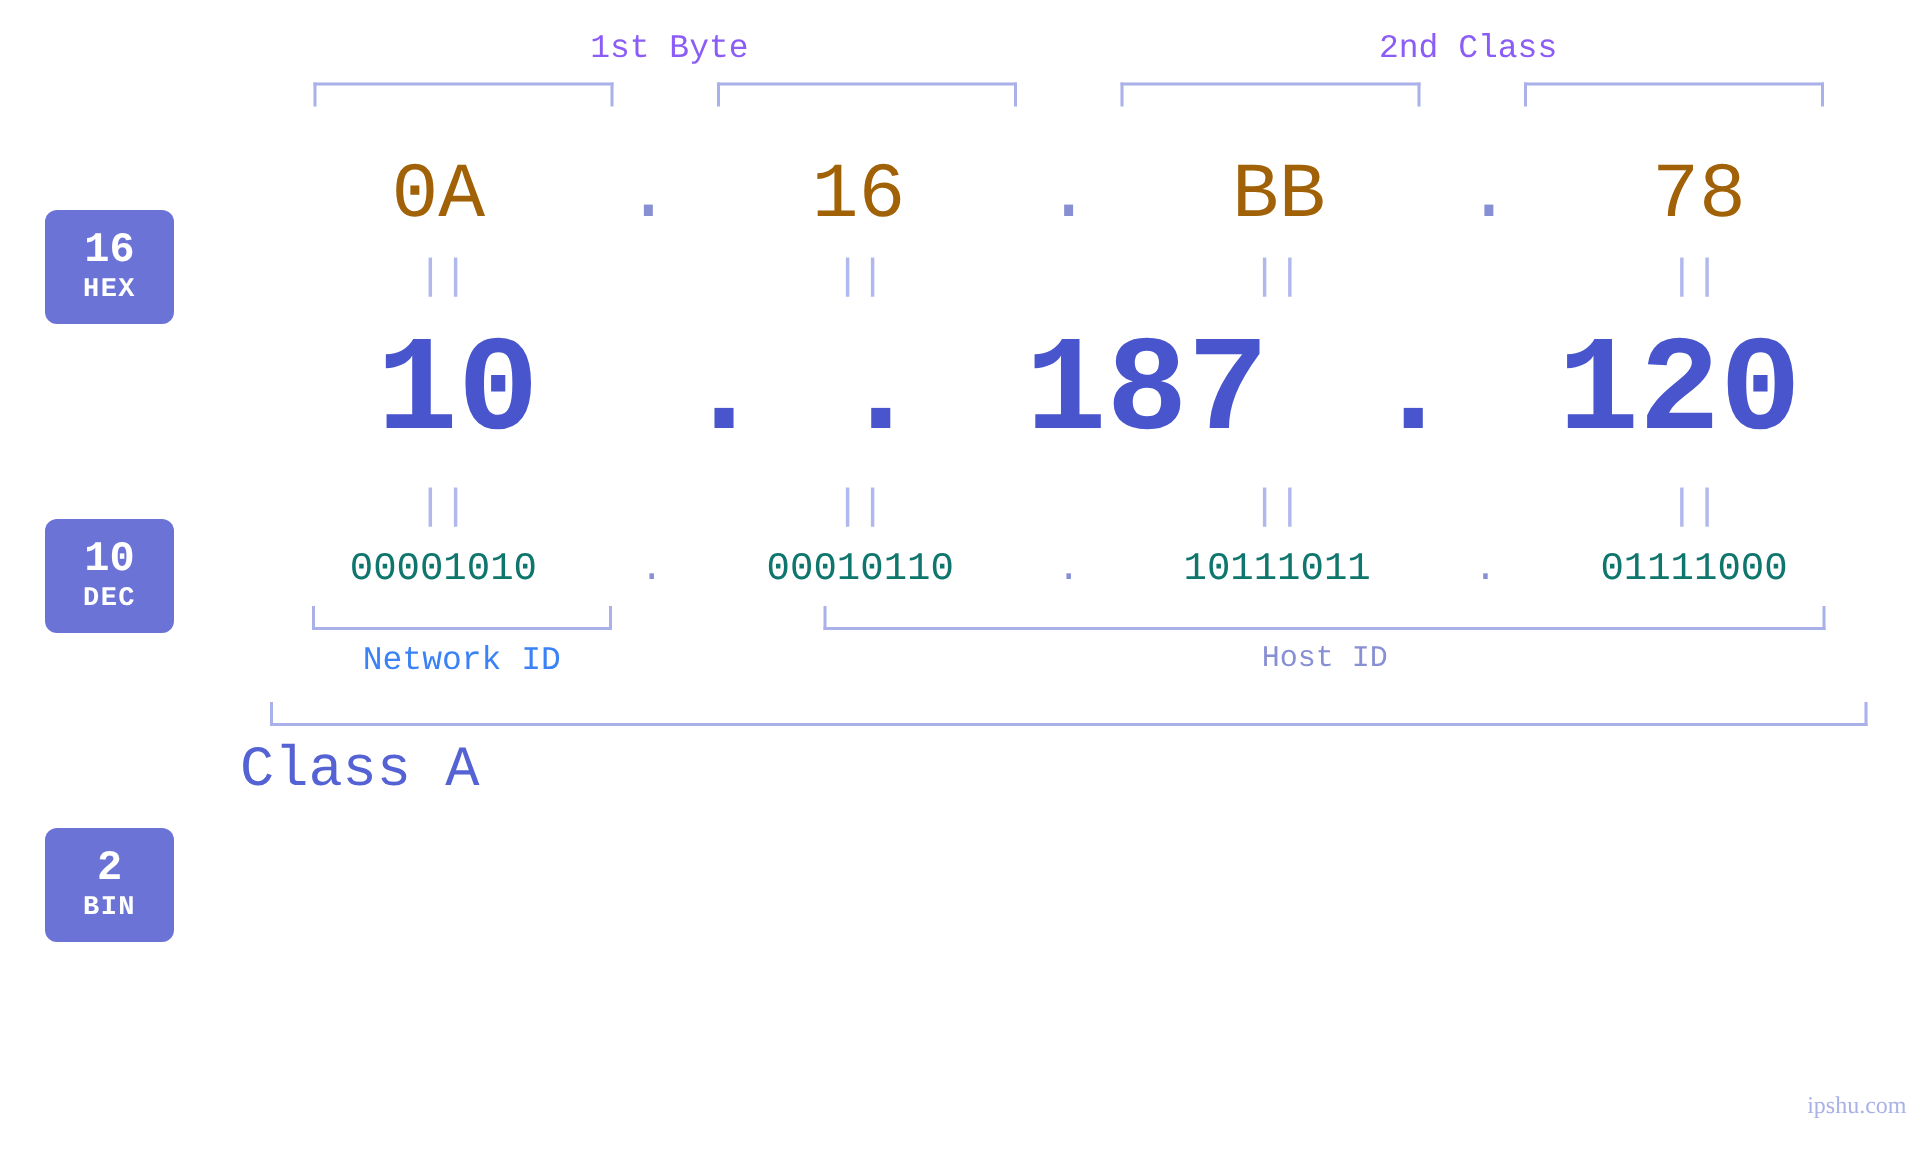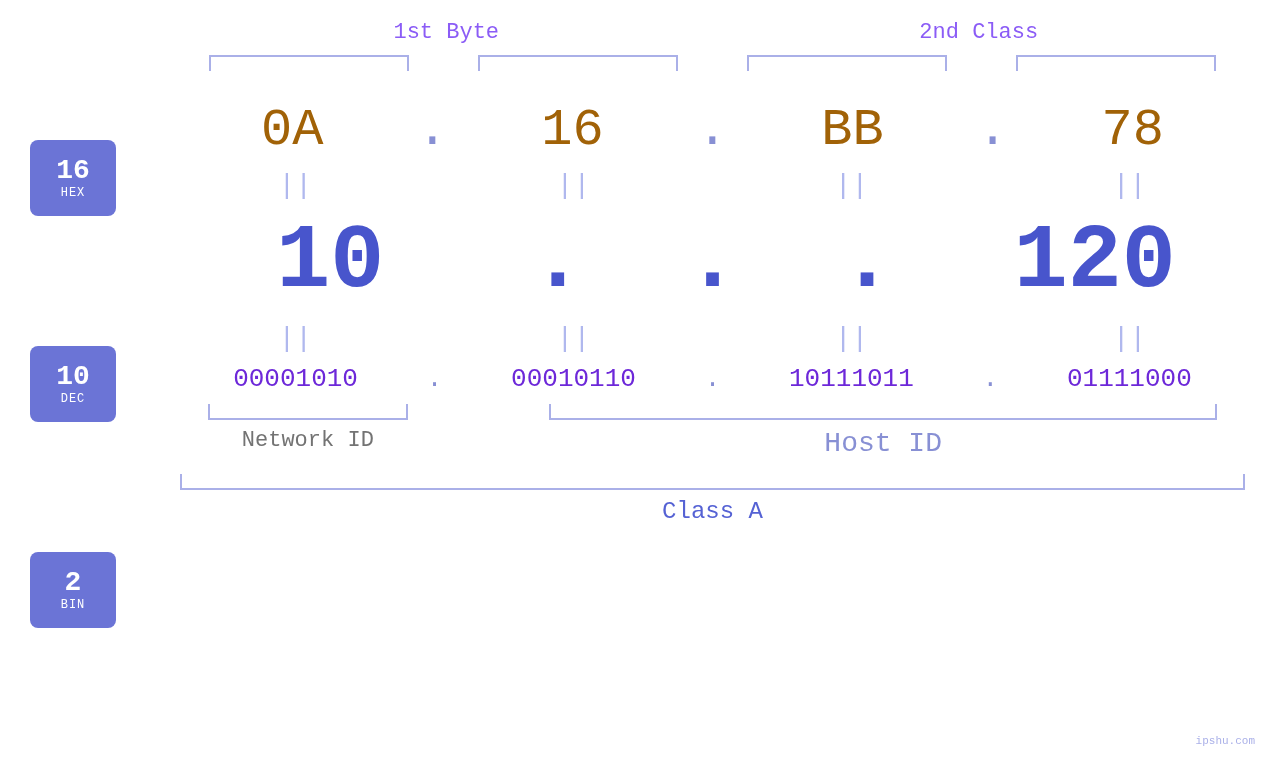--- a/index.html
+++ b/index.html
@@ -49,22 +49,22 @@
       color: white;
     }
 
     .badge-number {
       font-size: 28px;
       font-weight: bold;
       line-height: 1.1;
     }
 
     .badge-label {
-      font-size: 12px;
-      font-weight: normal;
+      font-size: 18px;
+      font-weight: bold;
       letter-spacing: 1px;
     }
 
     
     .grid-area {
       position: absolute;
       left: 160px;
       top: 20px;
       right: 20px;
       bottom: 20px;
@@ -187,21 +187,21 @@
     
     .bin-row {
       display: flex;
       align-items: center;
       justify-content: space-around;
       padding: 0 20px;
       margin-bottom: 10px;
     }
 
     .bin-value {
-      color: #6d28d9;
+      color: #0f766e;
       font-size: 26px;
       text-align: center;
       width: 200px;
       font-family: 'Courier New', Courier, monospace;
     }
 
     .bin-dot {
       color: #8890d4;
       font-size: 26px;
       font-family: 'Courier New', Courier, monospace;
@@ -217,30 +217,30 @@
 
     .bracket-bottom-triple {
       width: 668px;
       height: 16px;
       border-bottom: 2px solid #aab0e8;
       border-left: 2px solid #aab0e8;
       border-right: 2px solid #aab0e8;
     }
 
     .network-id-label {
-      color: #737373;
+      color: #3b82f6;
       font-size: 22px;
       text-align: center;
       width: 200px;
       font-family: 'Courier New', Courier, monospace;
     }
 
     .host-id-label {
       color: #8890d4;
-      font-size: 28px;
+      font-size: 20px;
       text-align: center;
       width: 668px;
       font-family: 'Courier New', Courier, monospace;
     }
 
     
     .class-bracket-area {
       padding: 0 20px;
       margin-bottom: 5px;
     }
@@ -248,34 +248,34 @@
     .class-bracket {
       width: 100%;
       height: 16px;
       border-bottom: 2px solid #aab0e8;
       border-left: 2px solid #aab0e8;
       border-right: 2px solid #aab0e8;
     }
 
     .class-label {
       color: #5562d4;
-      font-size: 24px;
-      text-align: center;
+      font-size: 38px;
+      text-align: left;
       font-family: 'Courier New', Courier, monospace;
       margin-top: 8px;
     }
 
     
     .watermark {
       position: absolute;
       bottom: 20px;
-      right: 30px;
+      right: 14px;
       color: #aab0e8;
-      font-size: 11px;
-      font-family: Liberation Mono, monospace;
+      font-size: 16px;
+      font-family: Liberation Serif, serif;
     }
   </style>
 </head>
 <body>
 
 <div class="main-container">
 
   <div class="badge-column">
     <div class="badge">
       <span class="badge-number">16</span>
@@ -322,20 +322,21 @@
       <span class="equals-dot-placeholder">.</span>
       <div class="equals-sym">||</div>
       <span class="equals-dot-placeholder">.</span>
       <div class="equals-sym">||</div>
     </div>
 
     <div class="dec-row">
       <div class="dec-value">10</div>
       <span class="dec-dot">.</span>
       <span class="dec-dot">.</span>
+      <div class="dec-value">187</div>
       <span class="dec-dot">.</span>
       <div class="dec-value">120</div>
     </div>
 
     <div class="equals-row2">
       <div class="equals-sym">||</div>
       <span class="equals-dot-placeholder">.</span>
       <div class="equals-sym">||</div>
       <span class="equals-dot-placeholder">.</span>
       <div class="equals-sym">||</div>

